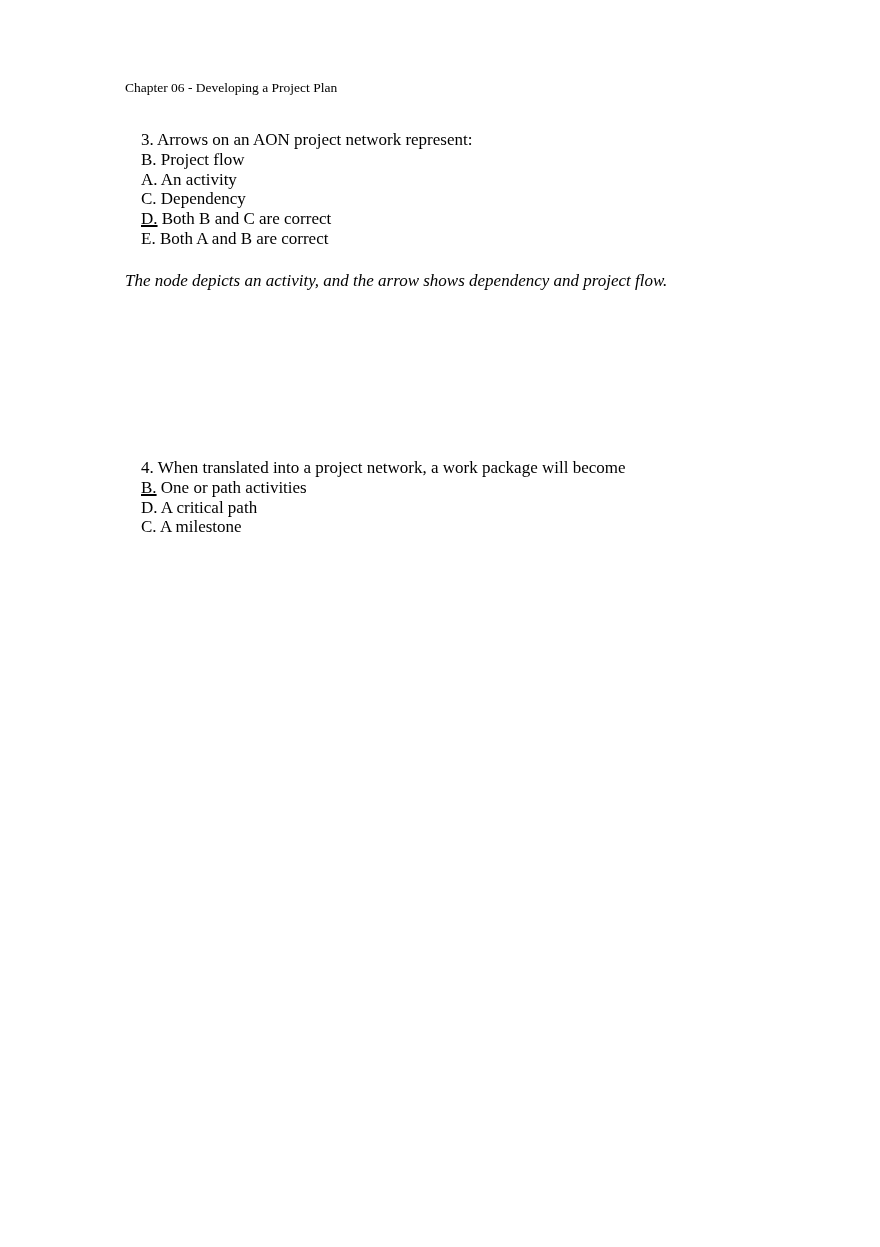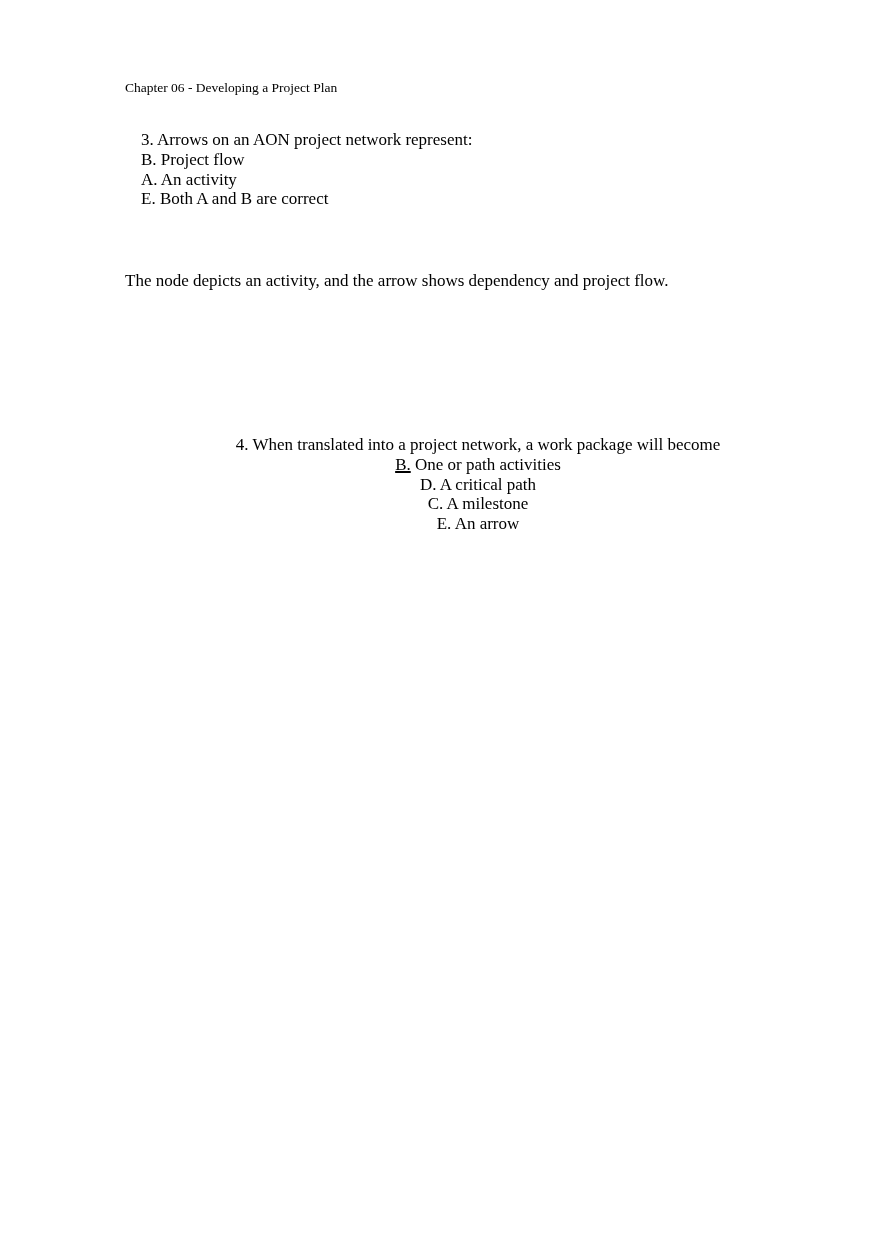--- a/index.html
+++ b/index.html
@@ -25,24 +25,24 @@
     white-space: nowrap;
   }
   .question-block {
     position: absolute;
     left: 125px;
     font-size: 17px;
     line-height: 19.8px;
   }
   #question-3 { top: 130px; width: 690px; }
   #question-3-explanation { top: 271px; width: 700px; }
-  #question-4 { top: 435px; width: 690px; text-align: center; }
+  #question-4 { top: 458px; width: 690px; }
   #question-4-explanation { top: 576px; width: 636px; }
   .line { white-space: nowrap; margin-left: 16px; }
-  .explanation { white-space: normal; }
+  .explanation { white-space: normal; font-style: italic; }
   .opt-letter.underlined {
     text-decoration: underline;
     text-decoration-thickness: 1.5px;
   }
   .bottom-band {
     position: absolute;
     left: 0;
     top: 1142px;
     width: 880px;
     height: 105px;
@@ -53,29 +53,30 @@
 <body>
 
 <div class="page">
 
   <div class="doc-header">Chapter 06 - Developing a Project Plan</div>
 
   <div class="question-block" id="question-3">
     <div class="line"><span>3.</span> <span>Arrows on an AON project network represent:</span></div>
     <div class="line"><span class="opt-letter">B.</span> <span>Project flow</span></div>
     <div class="line"><span class="opt-letter">A.</span> <span>An activity</span></div>
+    <div class="line"><span class="opt-letter">C.</span> <span>Dependency</span></div>
+    <div class="line"><span class="opt-letter underlined">D.</span> <span>Both B and C are correct</span></div>
     <div class="line"><span class="opt-letter">E.</span> <span>Both A and B are correct</span></div>
   </div>
 
   <div class="question-block explanation" id="question-3-explanation">The node depicts an activity, and the arrow shows dependency and project flow.</div>
 
   <div class="question-block" id="question-4">
     <div class="line"><span>4.</span> <span>When translated into a project network, a work package will become</span></div>
     <div class="line"><span class="opt-letter underlined">B.</span> <span>One or path activities</span></div>
     <div class="line"><span class="opt-letter">D.</span> <span>A critical path</span></div>
     <div class="line"><span class="opt-letter">C.</span> <span>A milestone</span></div>
-    <div class="line"><span class="opt-letter">E.</span> <span>An arrow</span></div>
   </div>
 
 
   <div class="bottom-band"></div>
 
 </div>
 
 </body></html>

